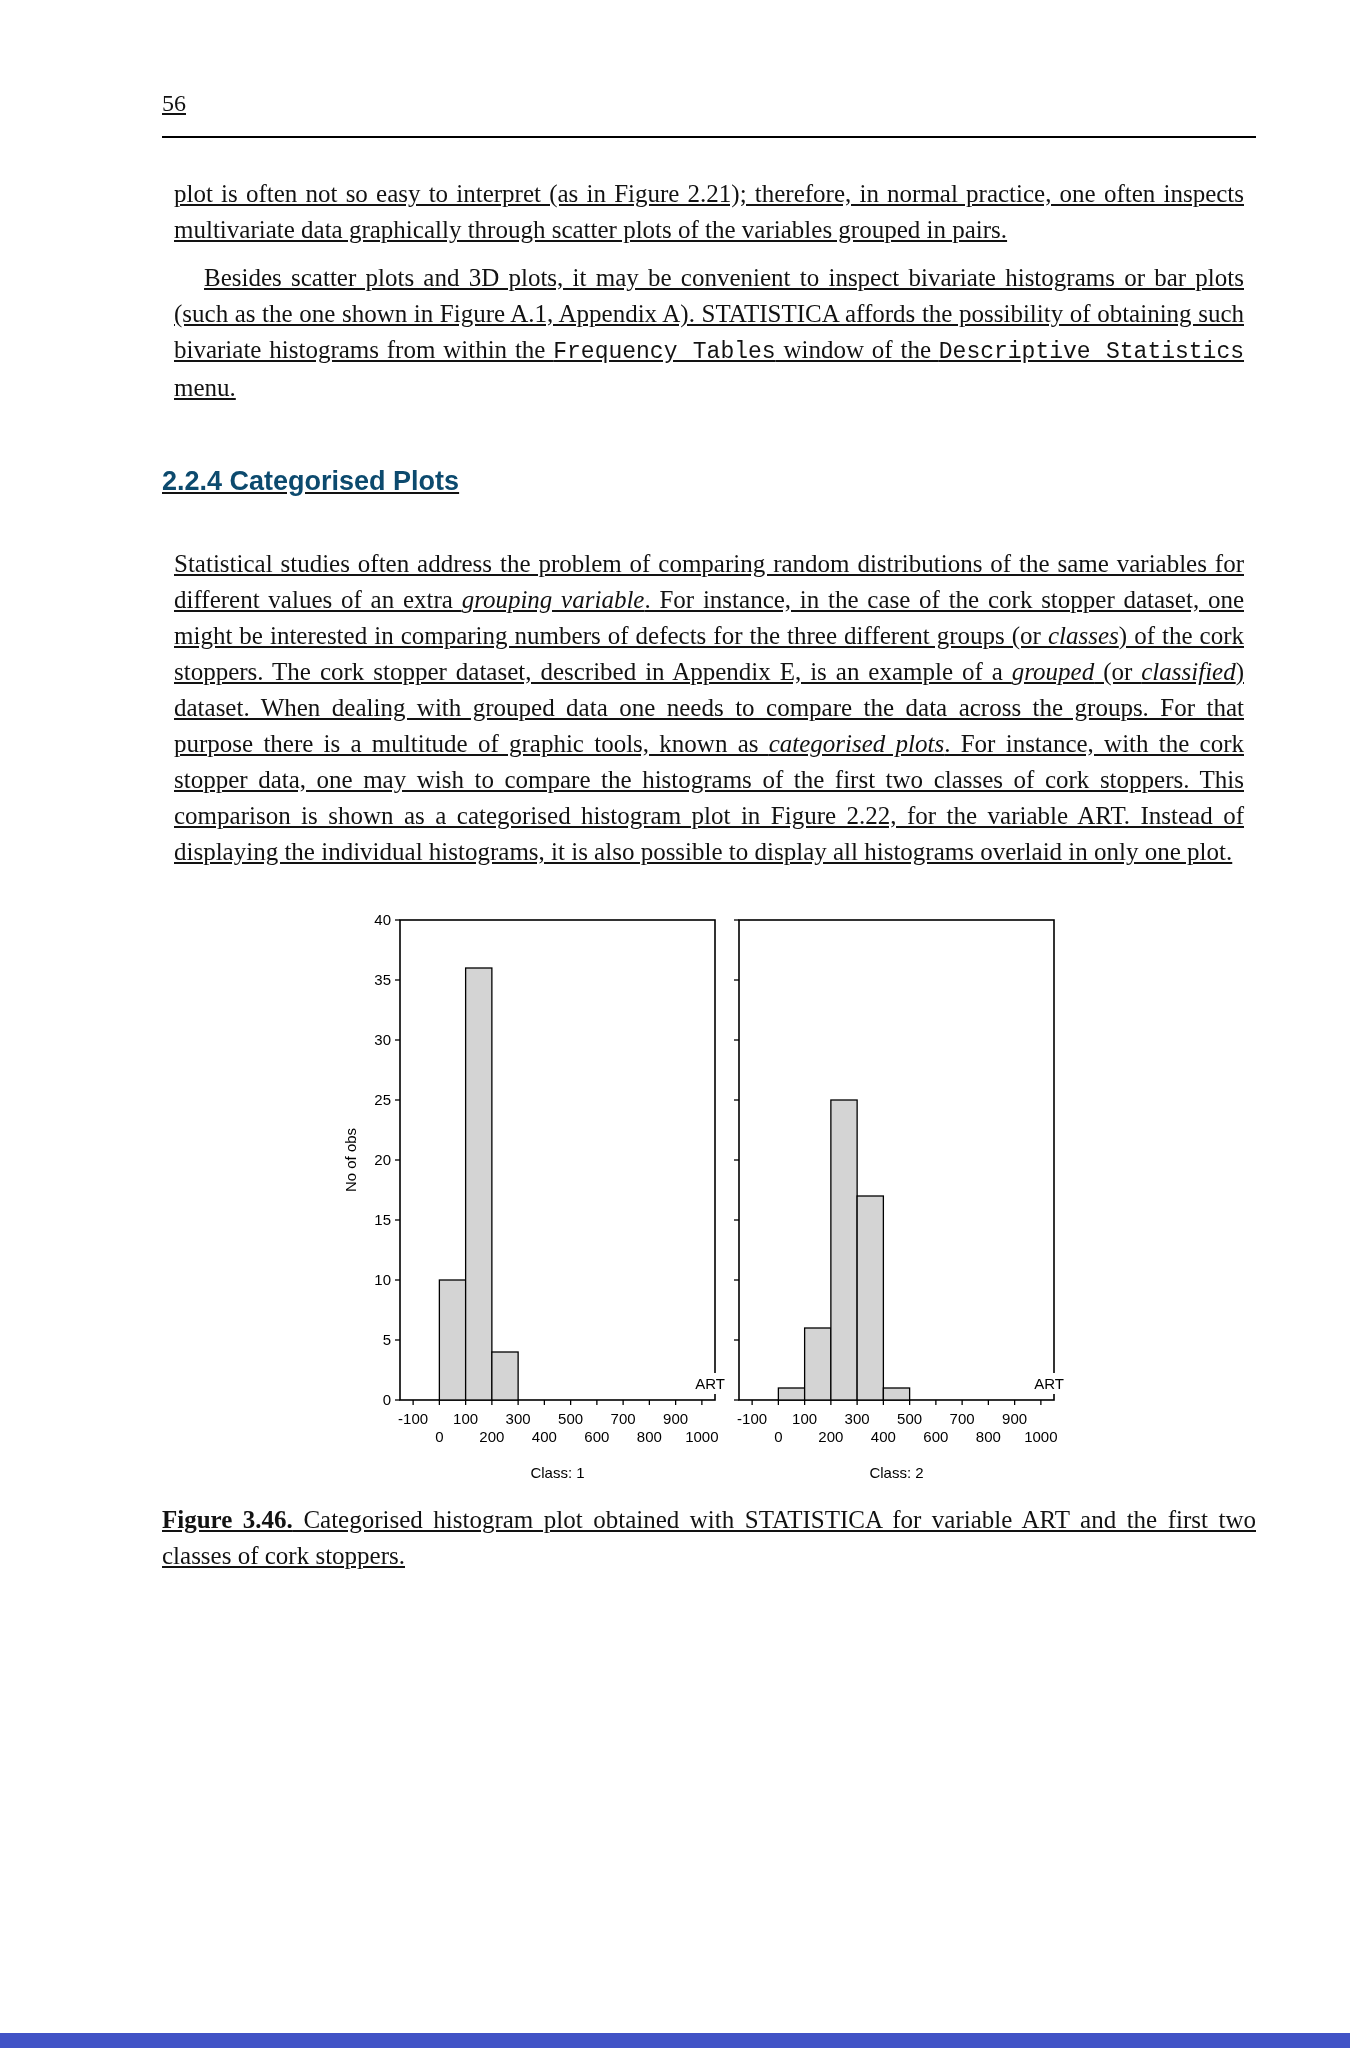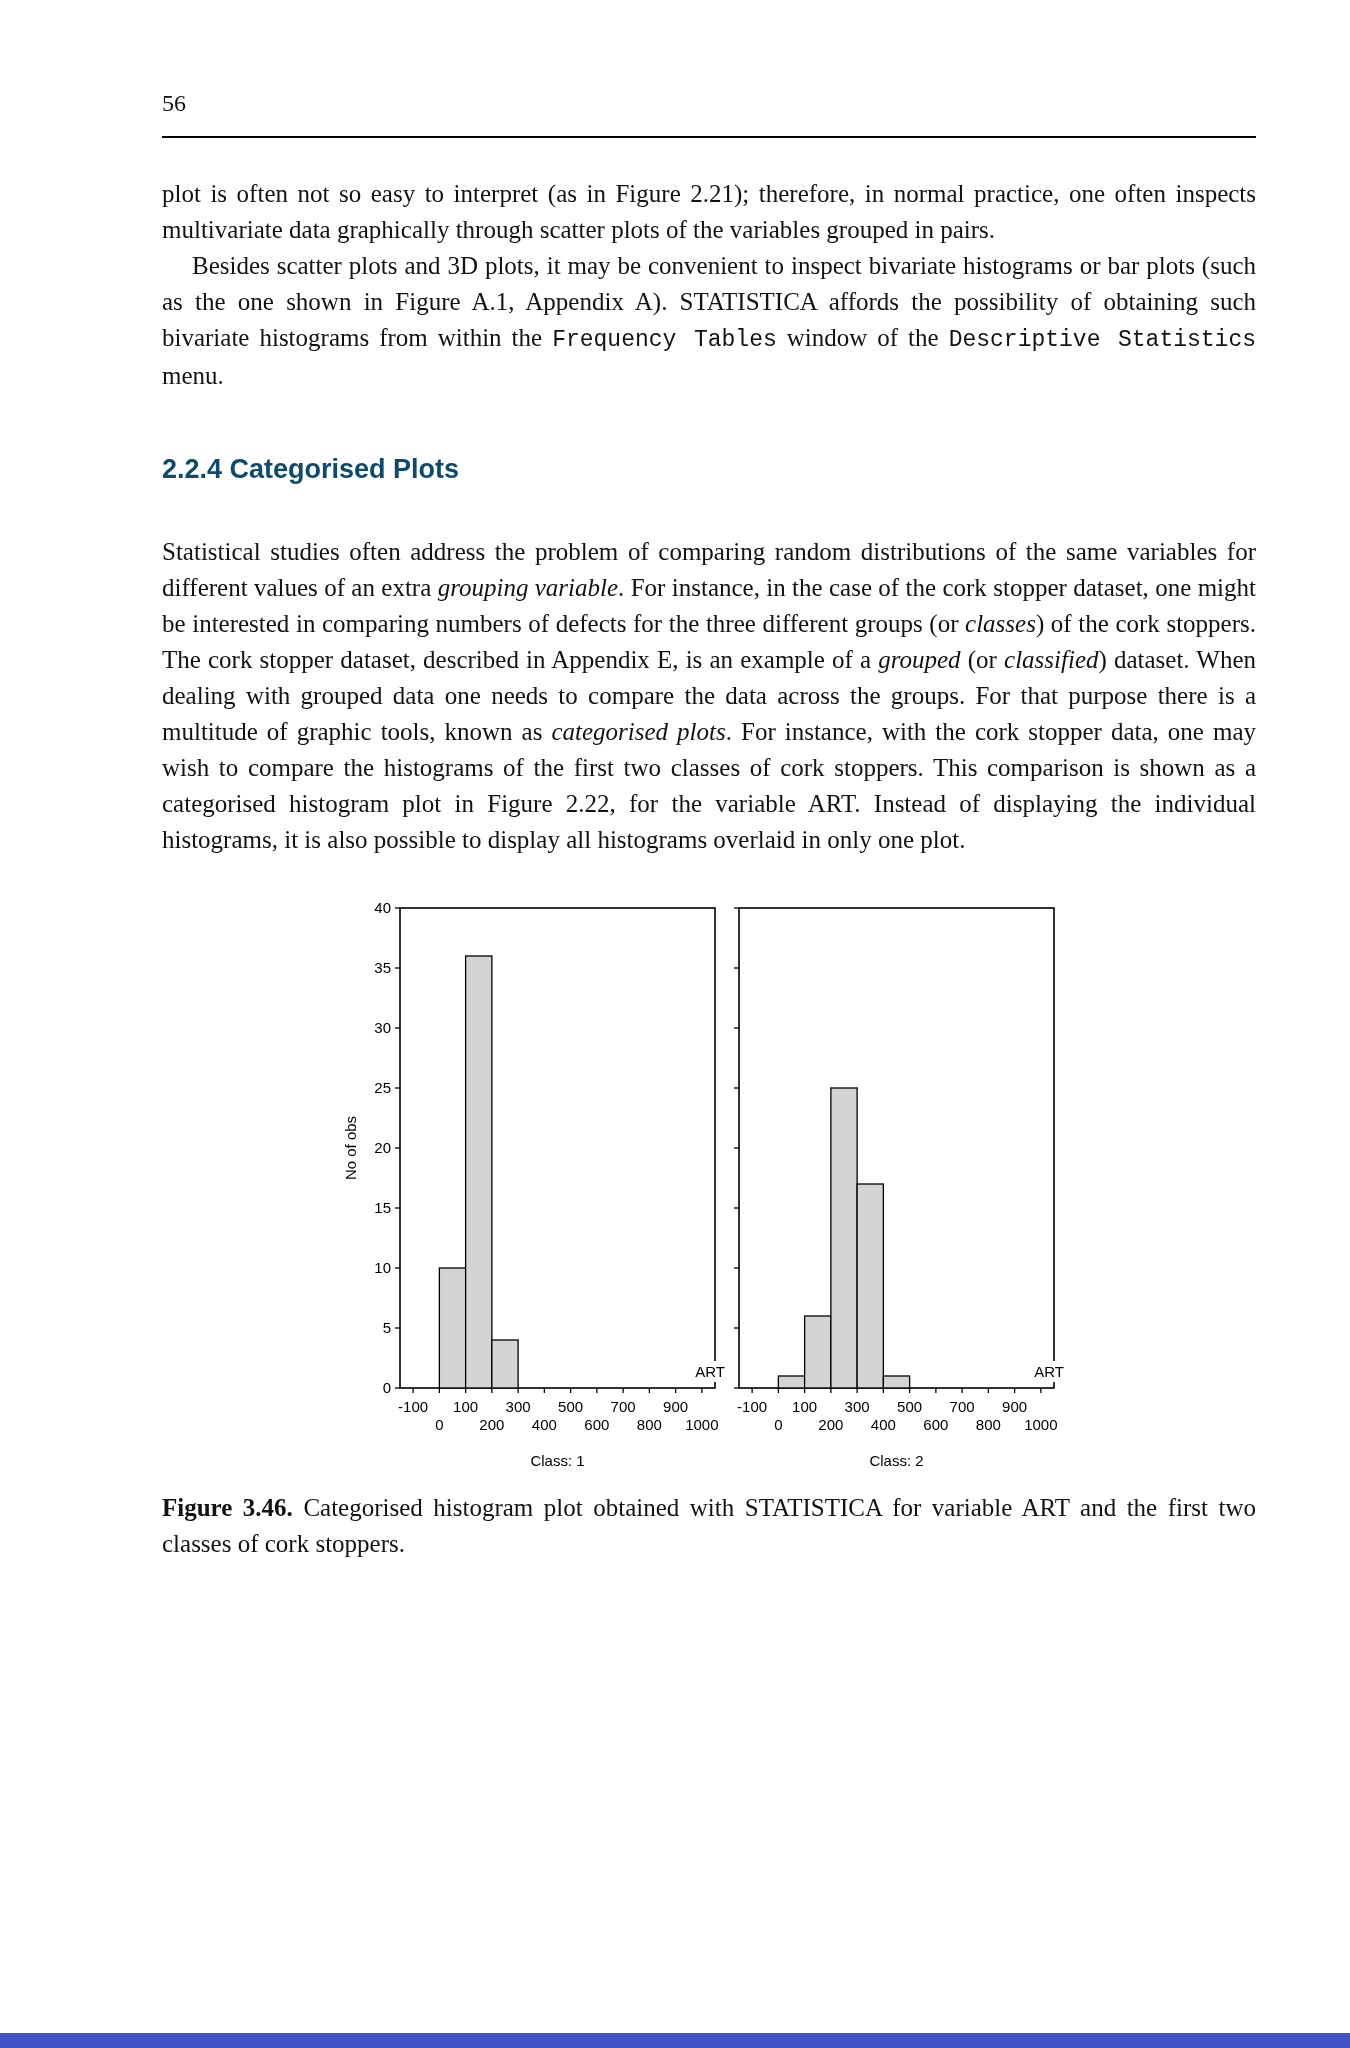--- a/index.html
+++ b/index.html
@@ -5,32 +5,33 @@
   html,body{margin:0;padding:0;background:#777;}
   .page{
     position:relative;
     width:1350px;height:2048px;
     background:#ffffff;
     box-sizing:border-box;
     padding:88px 94px 0 162px;
     overflow:hidden;
     font-family:"Liberation Serif", serif;
     color:#121212;
+    text-decoration:underline;
   }
   .page-header{
     display:flex;align-items:baseline;
     font-size:24px;line-height:30px;
   }
   .page-number{display:inline-block;width:133px;}
   .header-rule{
     border:none;border-top:2px solid #000;
     margin:18px 0 0 0;
   }
   .body-par{
-    margin:0;
+    margin:12px;
     font-size:25px;line-height:36px;
     text-align:justify;
   }
   .first-par{margin-top:38px;}
   .indent{text-indent:30px;}
   .last-par{margin-top:66px;text-align-last:justify;}
   .seg-italic{font-style:italic;}
   .seg-bold{font-weight:bold;}
   .seg-mono{font-family:"Liberation Mono", monospace;font-size:0.92em;}
   .section-heading{

